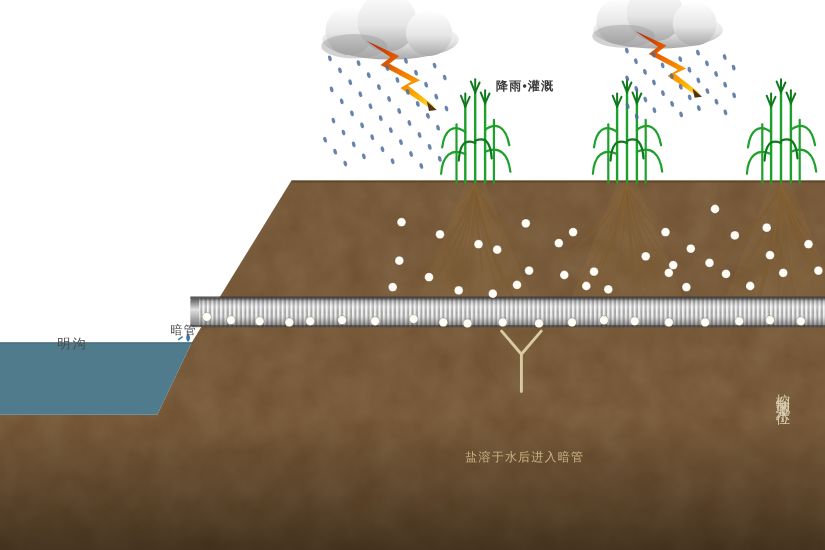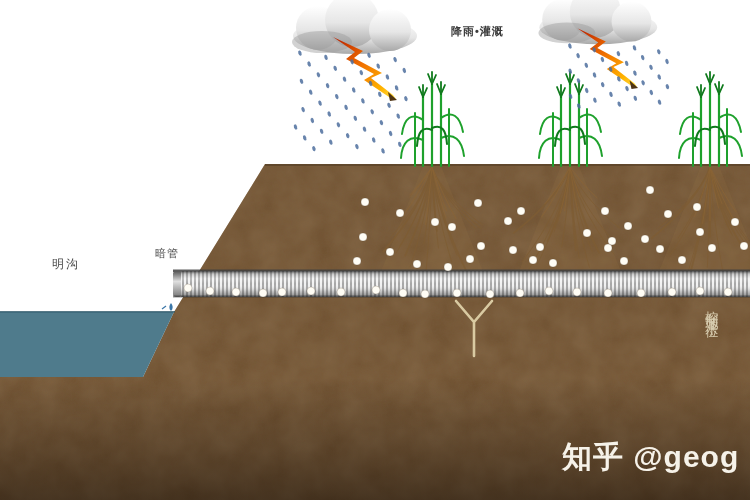--- a/index.html
+++ b/index.html
@@ -2,21 +2,21 @@
 <html><head>
 <meta charset="utf-8">
 <style>
   html,body{margin:0;padding:0;background:#ffffff;}
   .canvas{
     position:relative;width:750px;height:500px;overflow:hidden;
     background:#ffffff;
     font-family:"Liberation Sans", sans-serif;
   }
   .canvas svg{position:absolute;left:0;top:0;}
-  .lbl{position:absolute;line-height:1.1;white-space:nowrap;}
+  .lbl{position:absolute;line-height:1.1;white-space:nowrap;margin-top:48px;}
   .lbl-rain{left:451px;top:25px;font-size:11px;font-weight:600;color:#3a3a3a;letter-spacing:1px;}
   .lbl-ditch{left:52px;top:258px;font-size:12px;color:#4a4a4a;letter-spacing:2px;}
   .lbl-pipe{left:155px;top:247px;font-size:11px;color:#4a4a4a;letter-spacing:1px;text-align:right;}
   .lbl-salt{left:412px;top:362px;width:130px;text-align:center;font-size:11px;color:#c9b583;letter-spacing:1px;white-space:nowrap;}
   .lbl-wt{left:704px;top:300px;font-size:13px;color:#d8cdb0;writing-mode:vertical-rl;letter-spacing:3px;}
   .watermark{position:absolute;left:562px;top:437px;font-size:30px;font-weight:700;color:#f6f2e9;letter-spacing:1px;}
 </style>
 </head>
 <body>
 
@@ -394,15 +394,15 @@
       </g>
       <g>
         <path d="M171,303 q3.5,4.5 0,8 q-3.5,-3.5 0,-8" fill="#3a76a8"></path>
         <path d="M166,306 l-4,3" stroke="#3a76a8" stroke-width="1.2" fill="none"></path>
       </g>
     </svg>
 
   <div class="lbl lbl-rain">降雨•灌溉</div>
   <div class="lbl lbl-ditch">明沟</div>
   <div class="lbl lbl-pipe">暗管</div>
+  <div class="lbl lbl-salt">盐溶于水后进入暗管</div>
   <div class="lbl lbl-wt">控制地下水位</div>
-  <div class="watermark">知乎 @geog</div>
 </div>
 
 </body></html>

